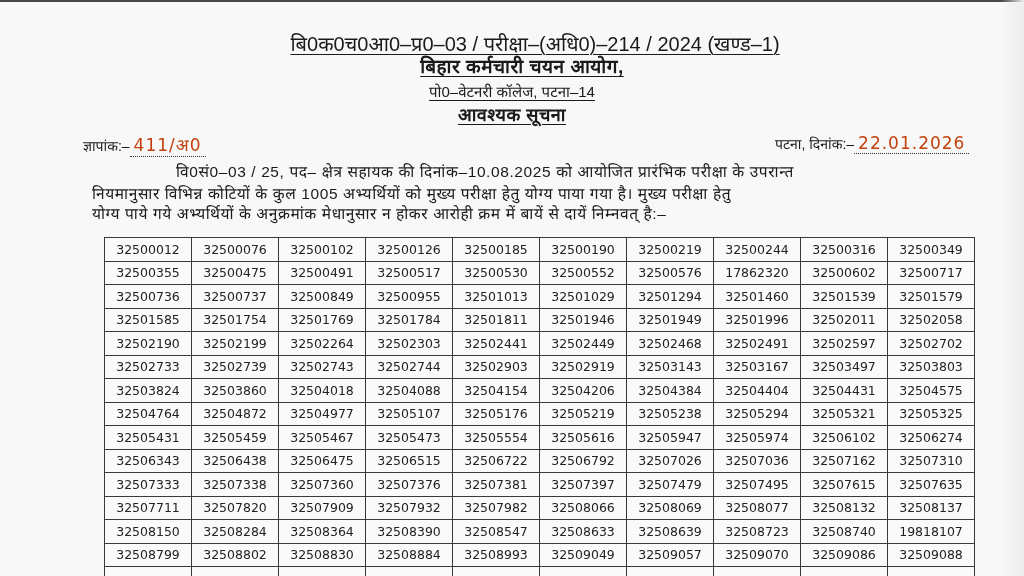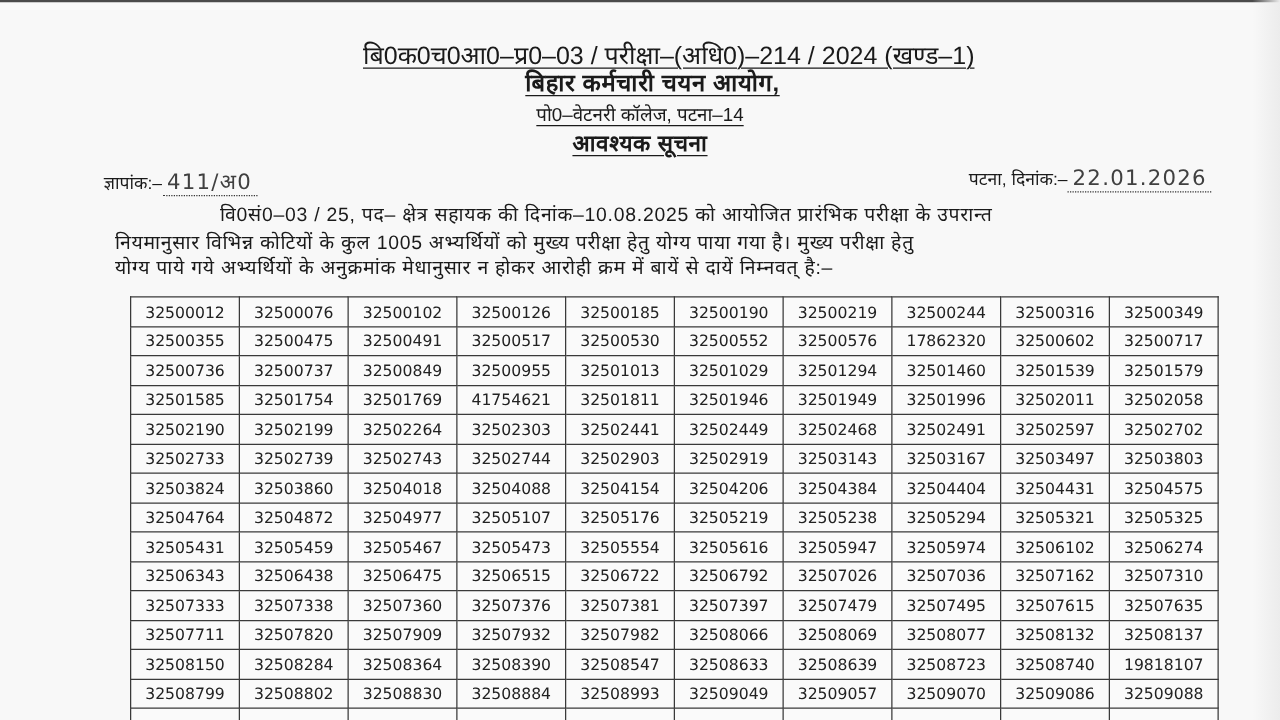--- a/index.html
+++ b/index.html
@@ -12,21 +12,21 @@
   .topbar { position:absolute; left:0; top:0; width:1024px; height:2px; background:#4a4a4a; }
   .page { position:absolute; left:0; top:2px; width:1024px; height:574px; background:#f8f8f8; }
   .hdr { position:absolute; left:0; width:1024px; text-align:center; white-space:nowrap; }
   .hdr span { text-decoration:underline; text-underline-offset:3px; text-decoration-thickness:1px; }
   .h1 { top:28px; font-size:20px;margin-left:23px; }
   .h2 { top:51px; font-size:19px; font-weight:bold; letter-spacing:0.5px;padding-left:10px; }
   .h3 { top:79px; font-size:15px; }
   .h4 { top:100px; font-size:18px; font-weight:bold; letter-spacing:0.5px; }
   .memo { position:absolute; left:83px; top:131px; font-size:14px; white-space:nowrap; }
   .memo .hw, .dateline .hw {
-    font-family:"DejaVu Sans", sans-serif; color:#404040; font-size:17px;
+    font-family:"DejaVu Sans", sans-serif; color:#c2410c; font-size:17px;
     display:inline-block; border-bottom:1px dotted #333; padding:0 4px; letter-spacing:1px;
   }
   .dateline { position:absolute; left:775px; top:131px; font-size:14px; white-space:nowrap; }
   .para { position:absolute; left:92px; width:935px; font-size:15.5px; white-space:nowrap; letter-spacing:0.6px; }
   .p1 { top:158px; left:176px; }
   .p2 { top:180px; }
   .p3 { top:200px; }
   table.rolls {
     position:absolute; left:104px; top:235px;
     border-collapse:collapse; table-layout:fixed;
@@ -96,21 +96,21 @@
           <td>32501029</td>
           <td>32501294</td>
           <td>32501460</td>
           <td>32501539</td>
           <td>32501579</td>
         </tr>
         <tr>
           <td>32501585</td>
           <td>32501754</td>
           <td>32501769</td>
-          <td>41754621</td>
+          <td>32501784</td>
           <td>32501811</td>
           <td>32501946</td>
           <td>32501949</td>
           <td>32501996</td>
           <td>32502011</td>
           <td>32502058</td>
         </tr>
         <tr>
           <td>32502190</td>
           <td>32502199</td>

